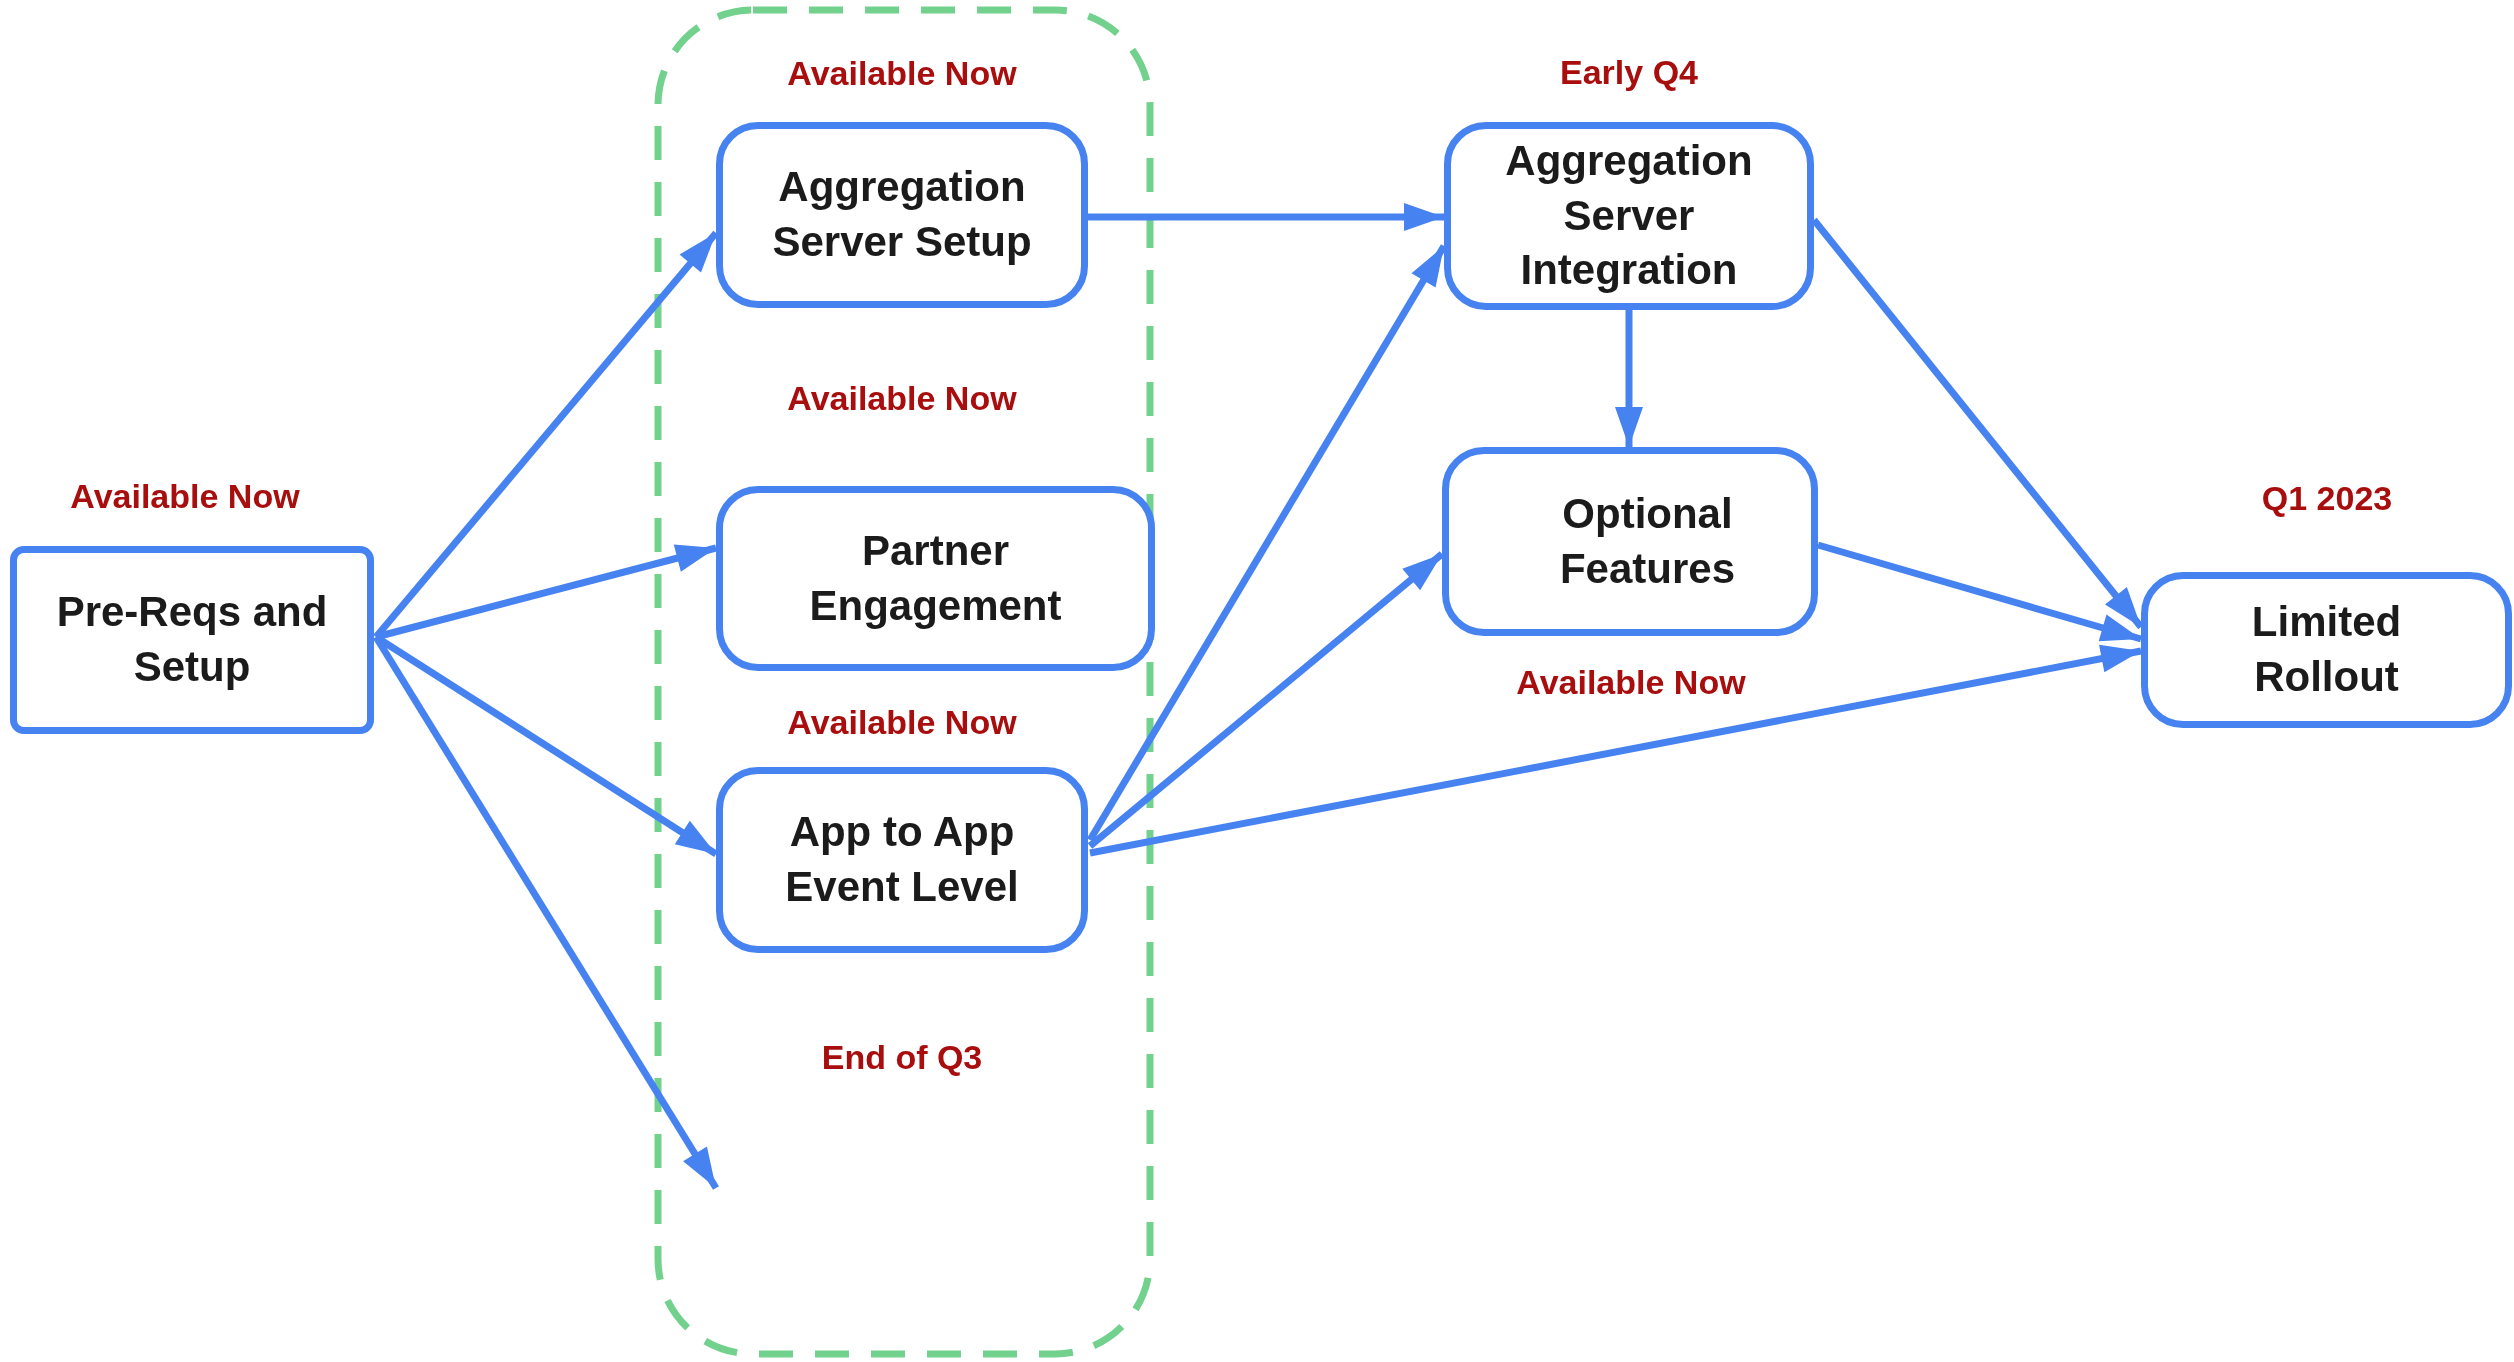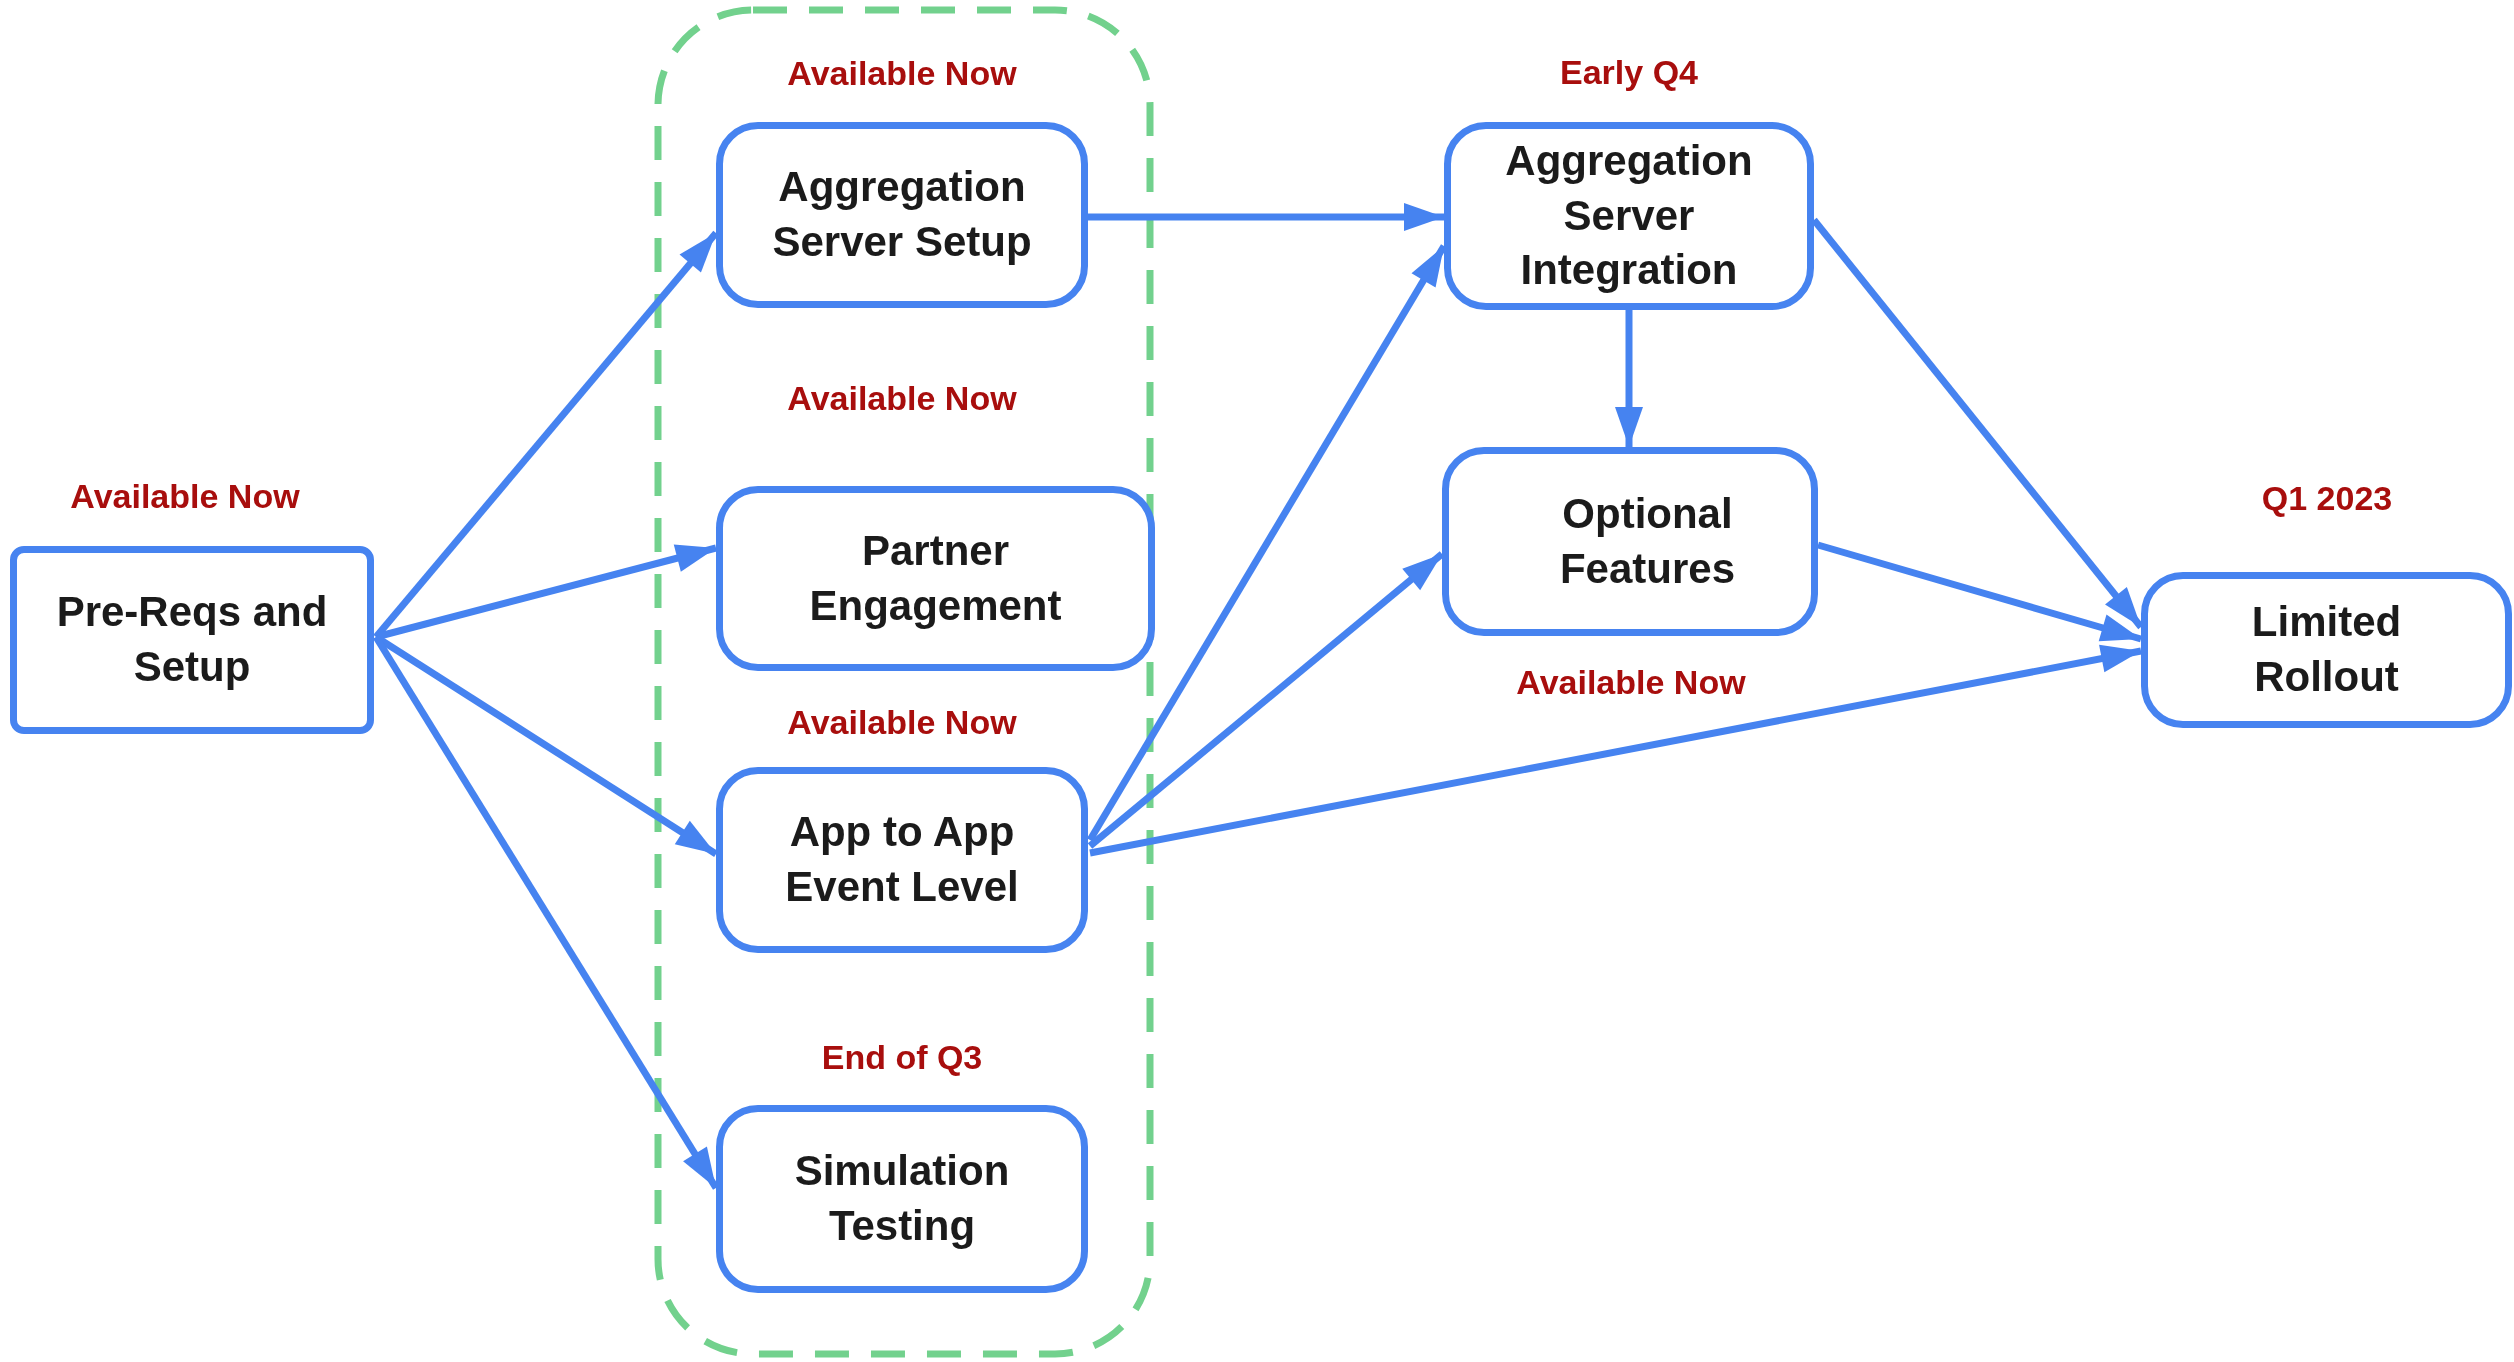--- a/index.html
+++ b/index.html
@@ -76,22 +76,20 @@
 
   <div class="node" style="left:716px;top:122px;width:372px;height:186px;">Aggregation
 Server Setup</div>
 
   <div class="node" style="left:716px;top:446px;width:439px;height:185px;margin-top:40px;">Partner
 Engagement</div>
 
   <div class="node" style="left:716px;top:767px;width:372px;height:186px;">App to App
 Event Level</div>
 
-  <div class="node" style="left:716px;top:1105px;width:372px;height:188px;">Simulation
-Testing</div>
 
   <div class="node" style="left:1444px;top:122px;width:370px;height:188px;">Aggregation
 Server
 Integration</div>
 
   <div class="node" style="left:1442px;top:447px;width:376px;height:189px;padding-left:35px;">Optional
 Features</div>
 
   <div class="node" style="left:2141px;top:547px;width:371px;height:156px;margin-top:25px;">Limited
 Rollout</div>

